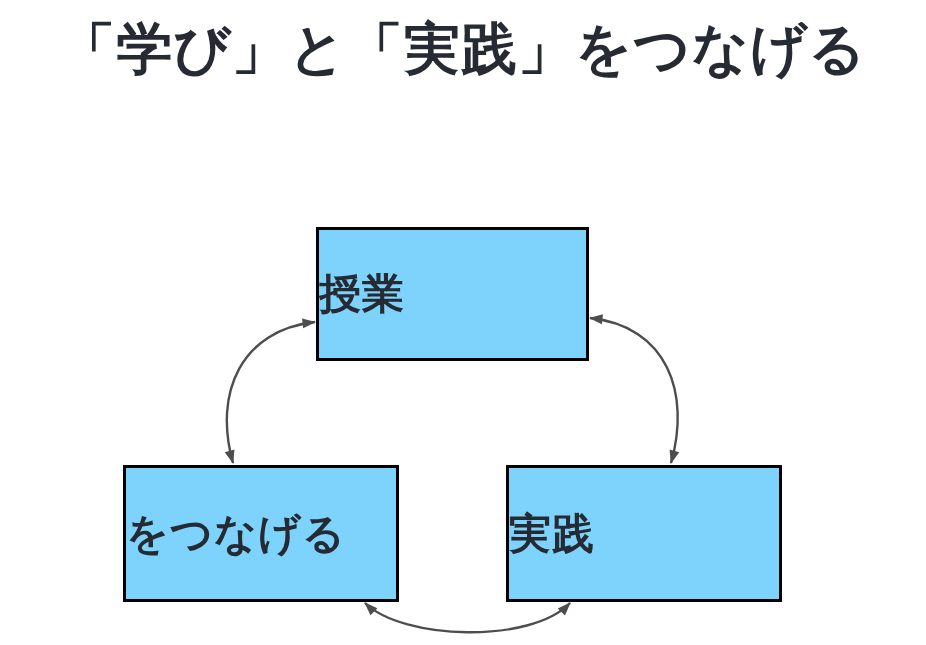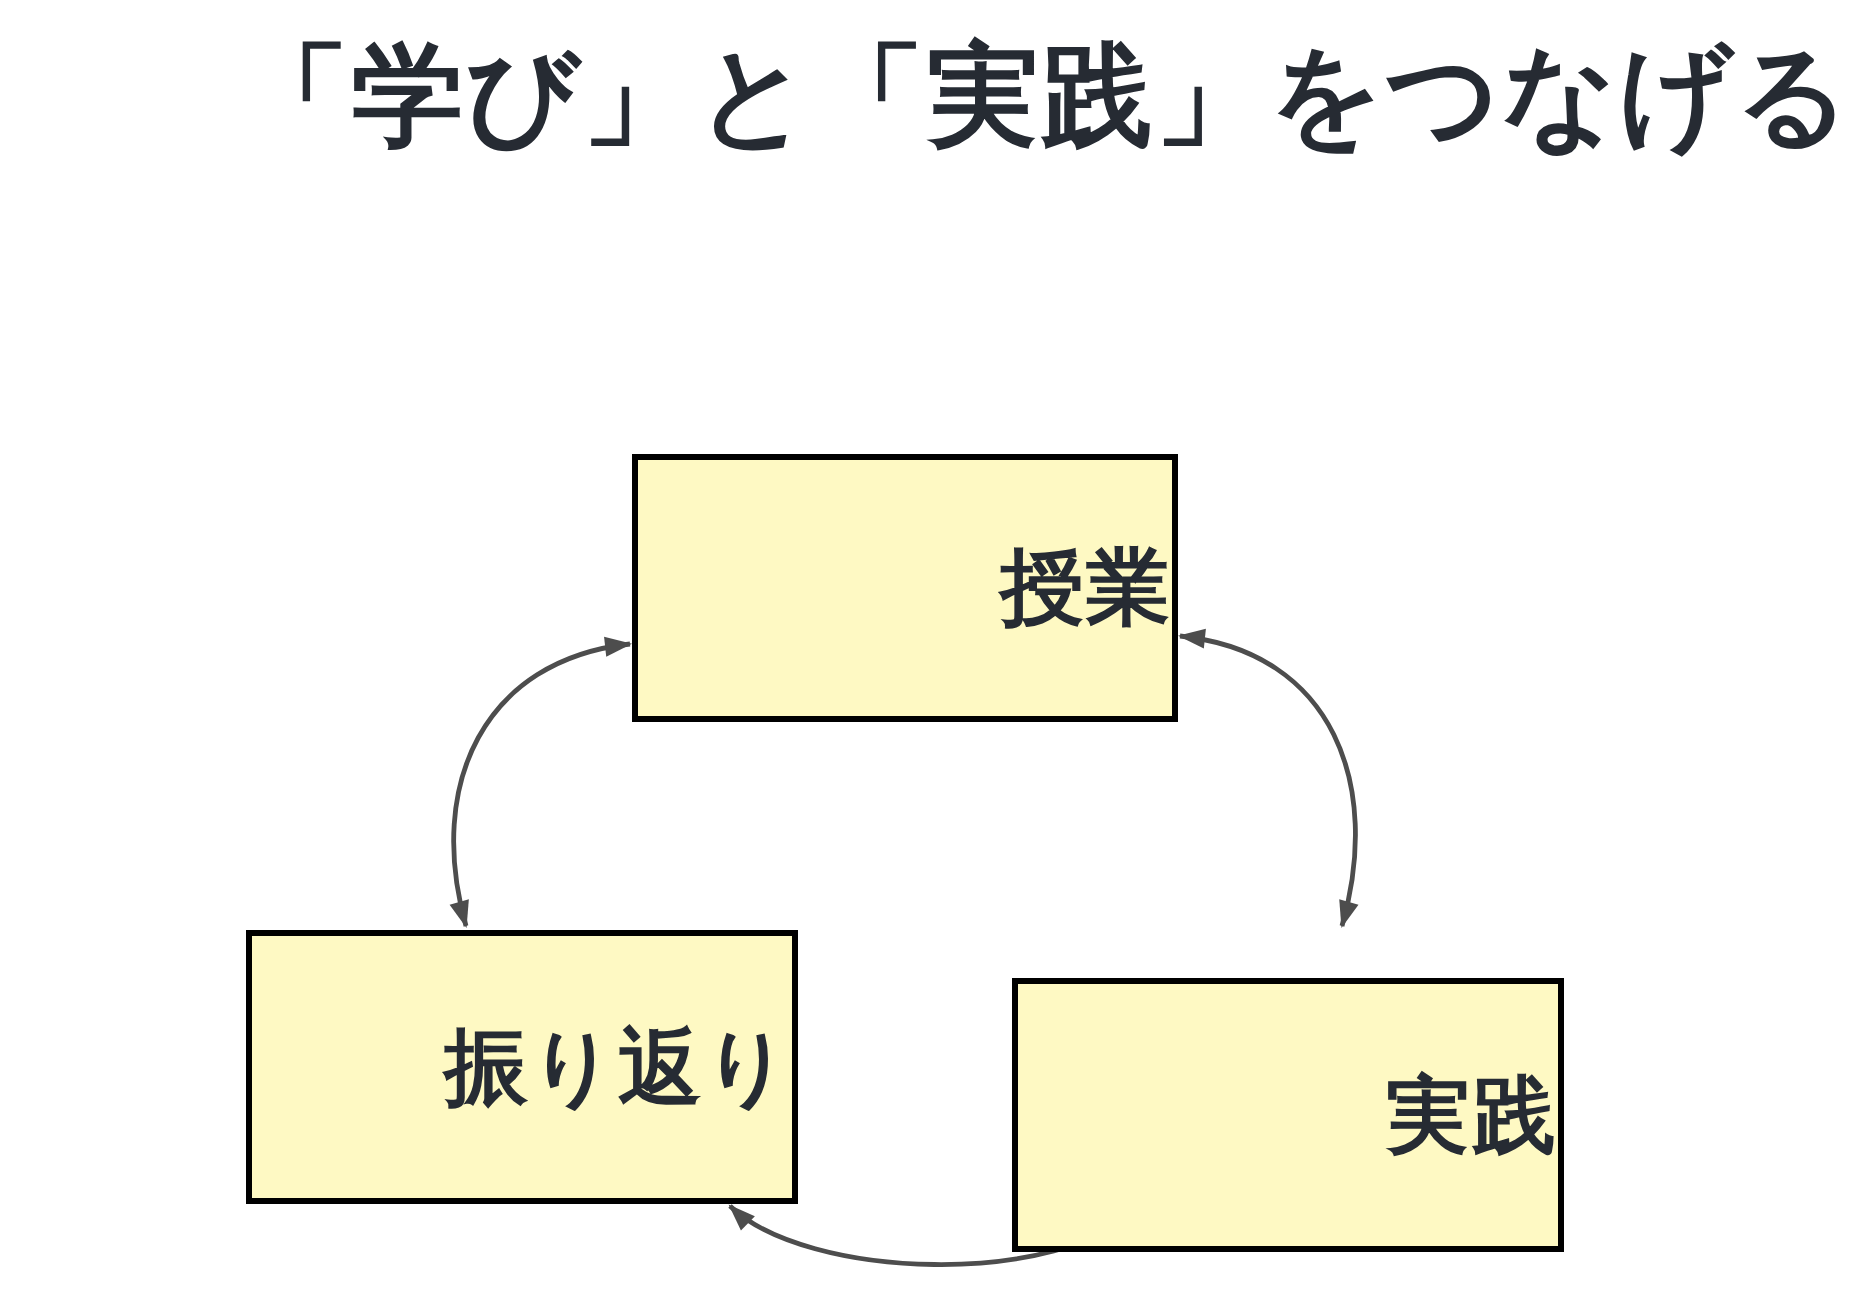--- a/index.html
+++ b/index.html
@@ -11,56 +11,56 @@
   }
   .stage {
     position: relative;
     width: 926px; height: 645px;
     background: #ffffff;
   }
   .title {
     position: absolute;
     top: 8px; left: 0;
     width: 926px;
-    text-align: right;
+    text-align: center;
     color: #262b33;
     font-size: 56px;
     font-weight: 600;
     line-height: 81px;
     letter-spacing: 1px;
     white-space: nowrap;
   }
   .arrows {
     position: absolute;
     left: 0; top: 0;
     width: 926px; height: 645px;
   }
   .arrows path.edge {
     fill: none;
     stroke: #4d4d4d;
     stroke-width: 2.4;
   }
   .node {
     position: absolute;
-    background: #fef9c3;
+    background: #7dd3fc;
     border: 3px solid #000000;
     display: flex;
     align-items: center;
-    justify-content: flex-end;
+    justify-content: flex-start;
   }
   .node-label {
     font-size: 42px;
     font-weight: 700;
     color: #262b33;
     letter-spacing: 1px;
     white-space: nowrap;
   }
   #node-jugyou    { left: 316px; top: 227px; width: 273px; height: 134px; }
   #node-furikaeri { left: 123px; top: 465px; width: 276px; height: 137px; }
-  #node-jissen    { left: 506px; top: 489px; width: 276px; height: 137px; }
+  #node-jissen    { left: 506px; top: 465px; width: 276px; height: 137px; }
 </style>
 </head>
 <body>
 
 <div class="stage">
 
   <div class="title">
     <div>「学び」と「実践」をつなげる</div>
   </div>
 
@@ -76,20 +76,20 @@
     <path class="edge" d="M 315 322 C 242 330, 213 392, 233 463" marker-start="url(#ah-start)" marker-end="url(#ah-end)"></path>
     <path class="edge" d="M 590 318 C 667 326, 691 393, 671 463" marker-start="url(#ah-start)" marker-end="url(#ah-end)"></path>
     <path class="edge" d="M 365 603 C 403 640, 531 644, 570 603" marker-start="url(#ah-start)" marker-end="url(#ah-end)"></path>
   </svg>
 
   <div class="node" id="node-jugyou">
     <span class="node-label">授業</span>
   </div>
 
   <div class="node" id="node-furikaeri">
-    <span class="node-label">振り返り</span>
+    <span class="node-label">をつなげる</span>
   </div>
 
   <div class="node" id="node-jissen">
     <span class="node-label">実践</span>
   </div>
 
 </div>
 
 </body></html>

